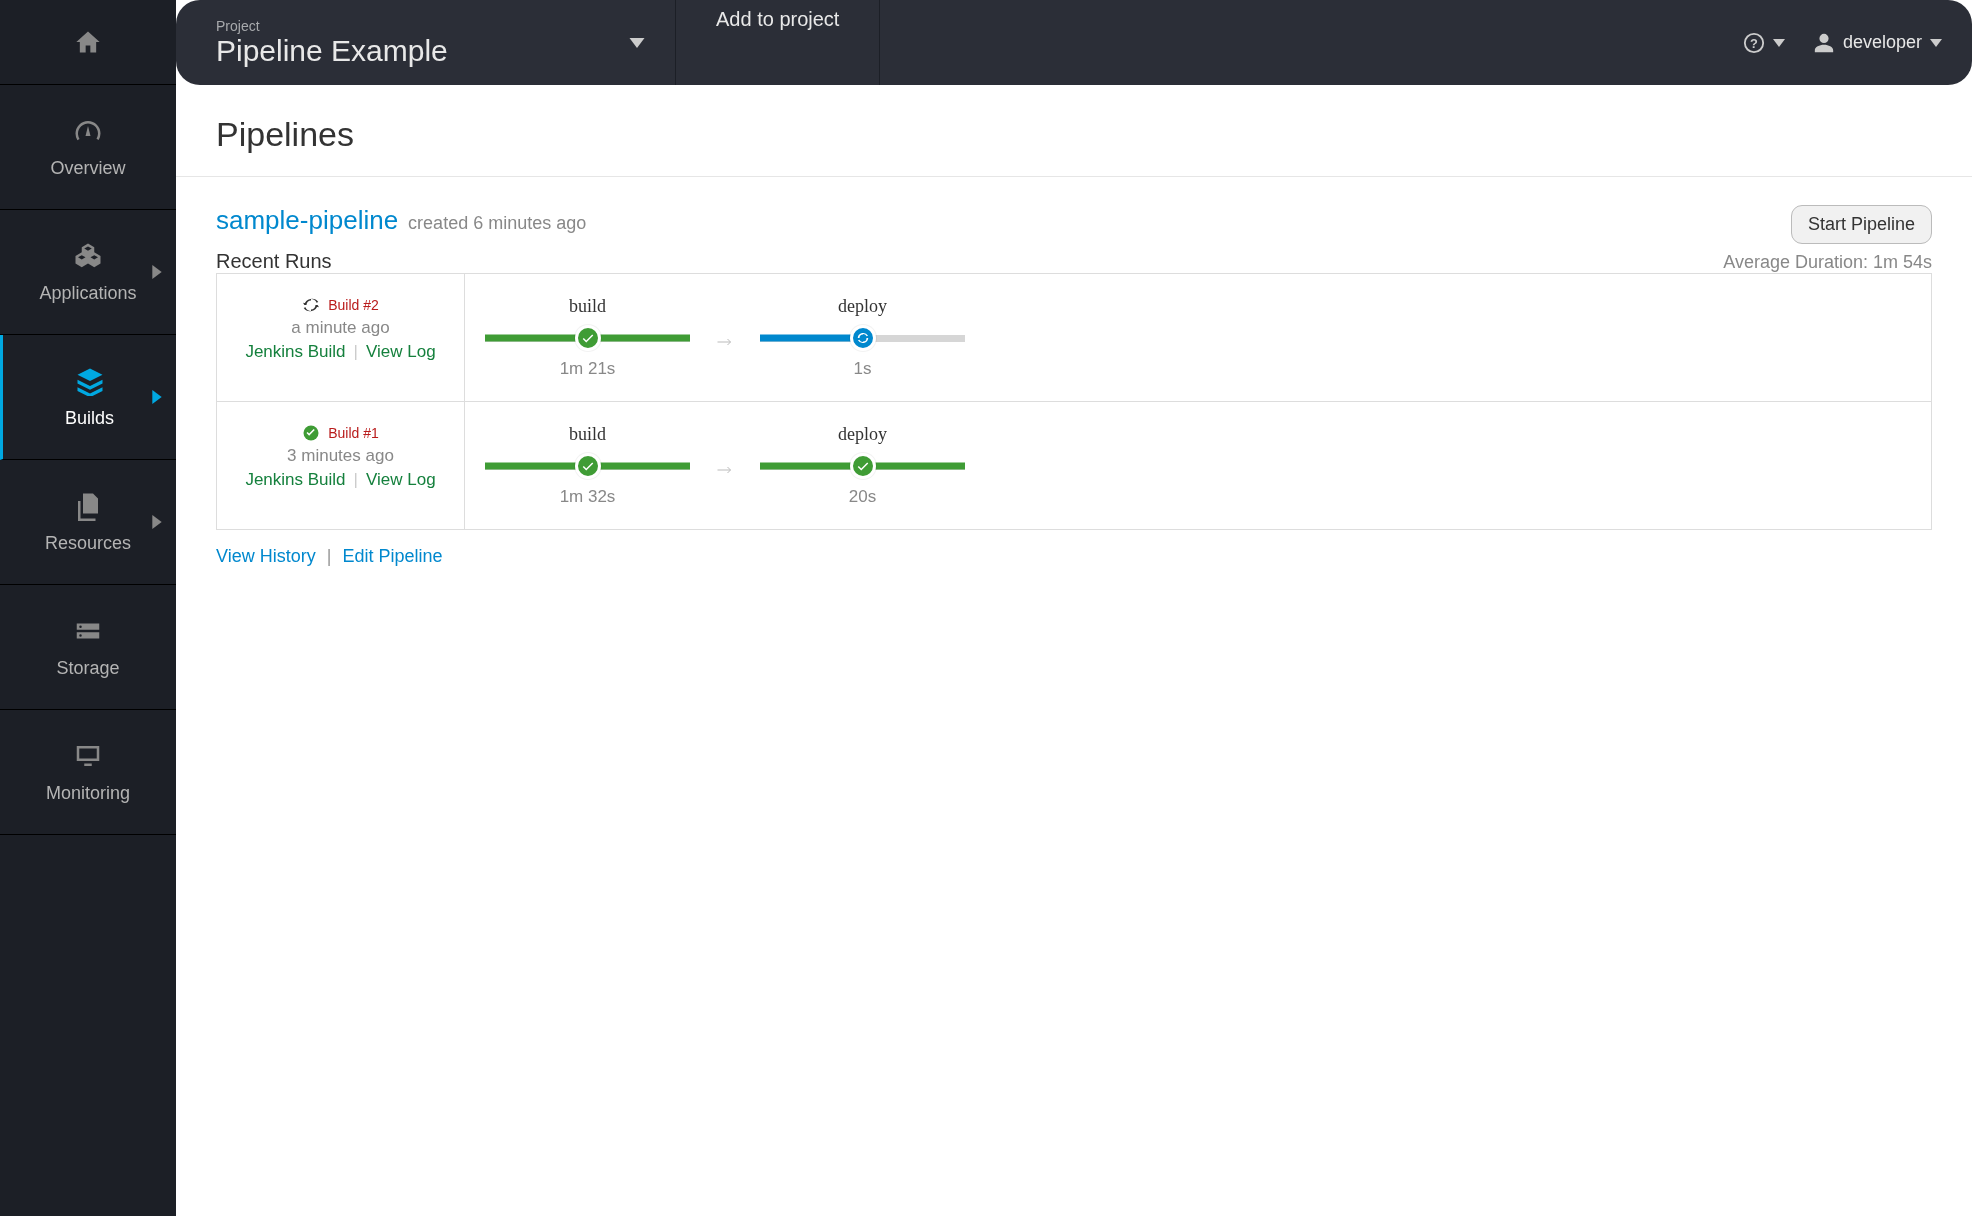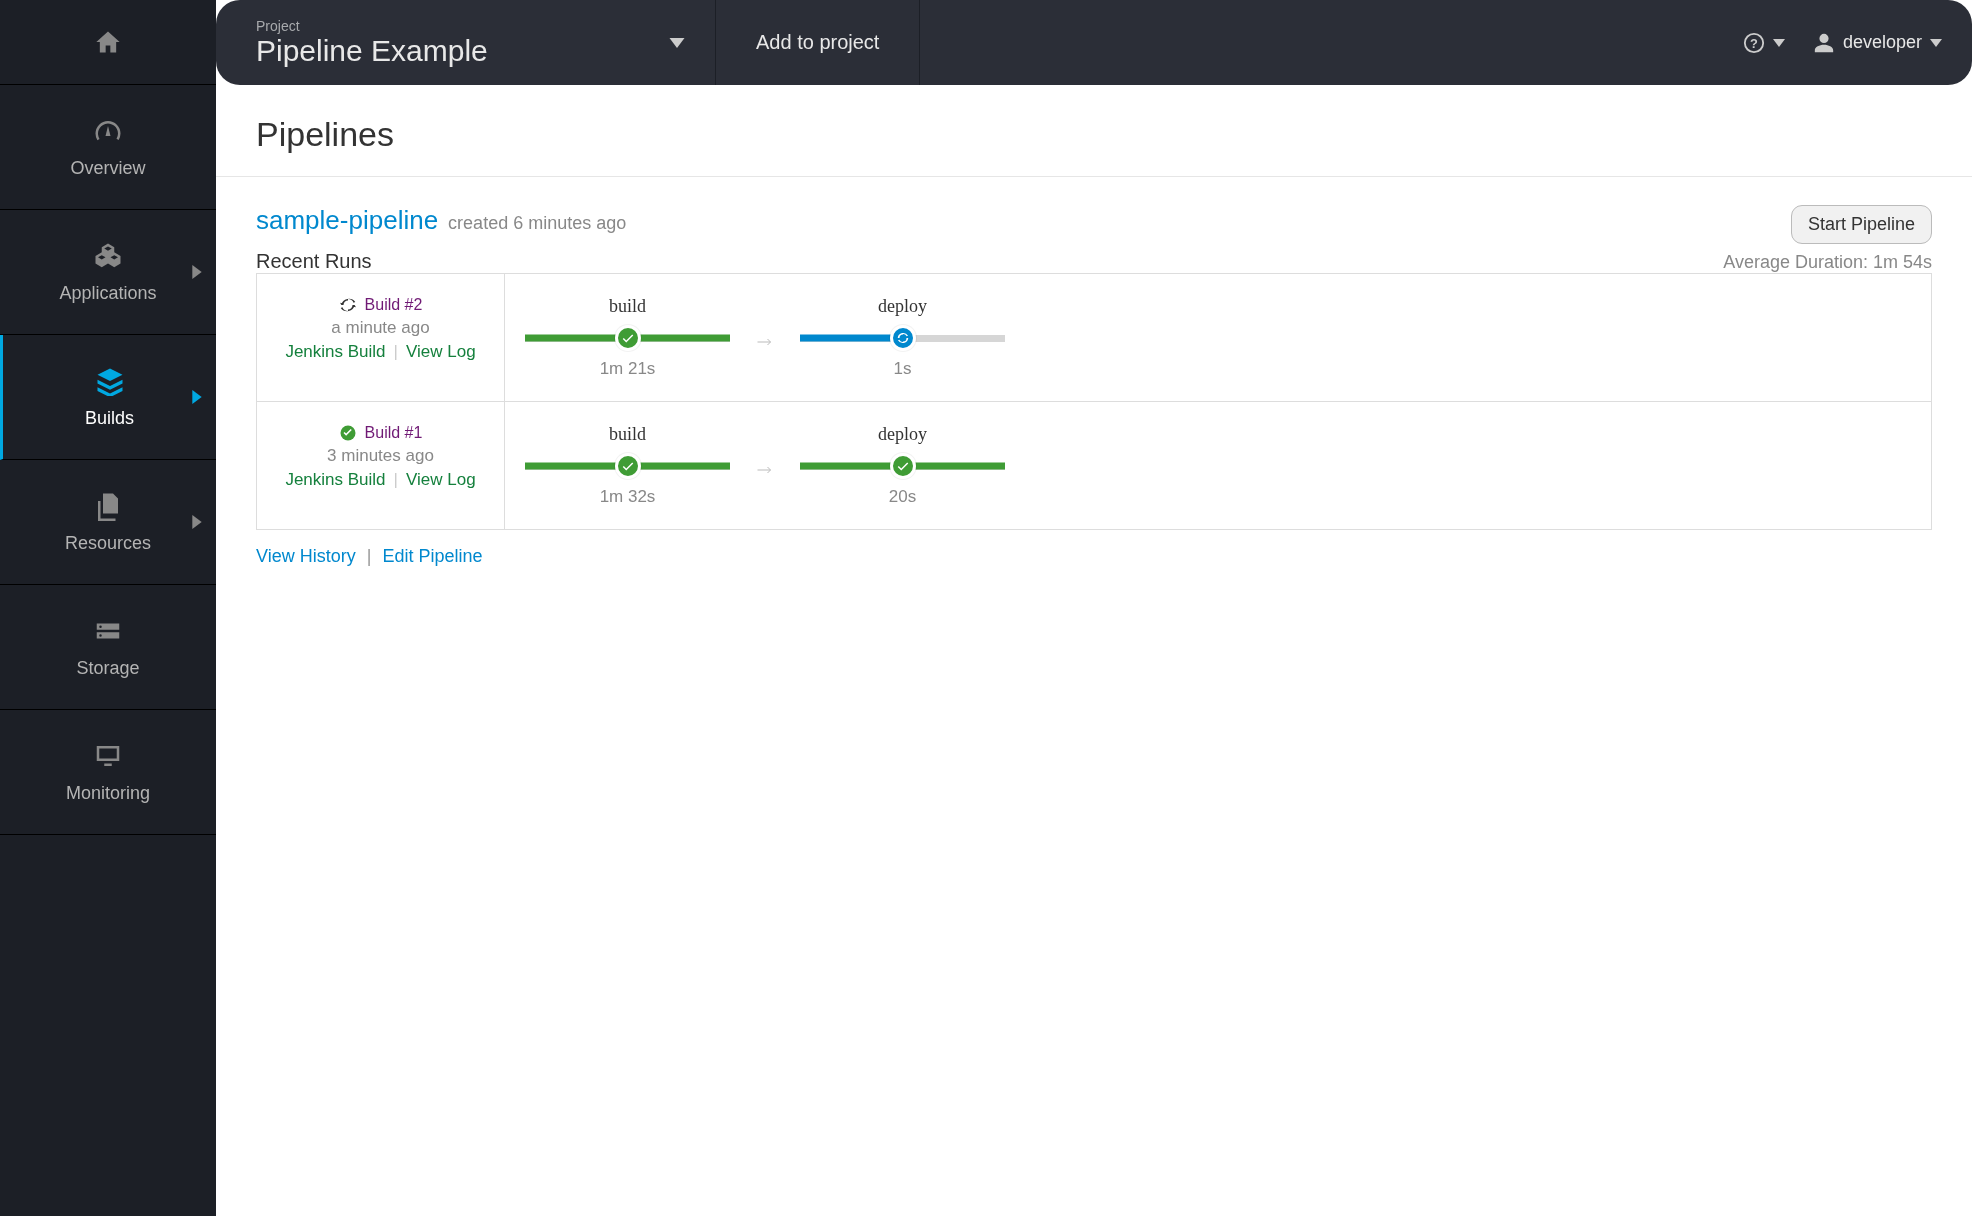--- a/index.html
+++ b/index.html
@@ -1,36 +1,36 @@
 <!DOCTYPE html>
 <html><head>
 <meta charset="utf-8">
 <style>
 * { margin: 0; padding: 0; box-sizing: border-box; }
 body { font-family: "Helvetica Neue", Helvetica, Arial, sans-serif; font-size: 14px; color: #333; background: #fff; }
 .app { display: flex; height: 100vh; }
 
 
-.sidebar { width: 216px; background: #1c1f26; display: flex; flex-direction: column; flex-shrink: 0; }
+.sidebar { width: 176px; background: #1c1f26; display: flex; flex-direction: column; flex-shrink: 0; }
 .sidebar-home { height: 85px; display: flex; align-items: center; justify-content: center; border-bottom: 1px solid #000; cursor: pointer; }
 .sidebar-item { height: 125px; display: flex; flex-direction: column; align-items: center; justify-content: center; gap: 12px; border-bottom: 1px solid #000; cursor: pointer; color: #b4b4b4; position: relative; }
 .sidebar-item.active { border-left: 3px solid #00a8e1; color: #fff; }
 .sidebar-item.active .nav-icon { fill: #00a8e1; }
 .sidebar-label { font-size: 18px; }
 .sidebar-chevron { position: absolute; right: 14px; top: 50%; transform: translateY(-50%); }
 .nav-icon { fill: #888; }
 
 
 .main { flex: 1; display: flex; flex-direction: column; min-width: 0; }
 .topbar { height: 85px; background: #2b2e37; display: flex; align-items: stretch; color: #fff; border-radius: 24px; }
 .topbar-project { flex: 0 0 auto; padding: 14px 40px; display: flex; flex-direction: column; justify-content: center; min-width: 500px; position: relative; border-right: 1px solid #1c1f26; cursor: pointer; }
 .topbar-project-label { font-size: 14px; color: #a7a9ac; }
 .topbar-project-name { font-size: 30px; font-weight: 300; color: #e8e8e8; }
 .topbar-project-caret { position: absolute; right: 30px; top: 50%; transform: translateY(-50%); }
-.topbar-add { display: flex; align-items: center; padding: 0 40px; border-right: 1px solid #1c1f26; cursor: pointer; font-size: 20px; color: #e8e8e8; font-weight: 300; }
+.topbar-add { display: flex; align-items: flex-start; padding: 8px 40px; border-right: 1px solid #1c1f26; cursor: pointer; font-size: 20px; color: #e8e8e8; font-weight: 300; }
 .topbar-spacer { flex: 1; }
 .topbar-right { display: flex; align-items: center; gap: 28px; padding: 0 30px; }
 .topbar-help, .topbar-user { display: flex; align-items: center; gap: 8px; cursor: pointer; color: #e8e8e8; font-size: 18px; }
 
 
 .content { flex: 1; overflow: auto; }
 .page-header { padding: 30px 40px 22px; border-bottom: 1px solid #e6e6e6; }
 .page-title { font-size: 34px; font-weight: 300; color: #333; }
 .page-body { padding: 28px 40px; }
 
@@ -42,21 +42,21 @@
 
 .runs-row { display: flex; align-items: baseline; justify-content: space-between; margin-top: 6px; }
 .recent-runs { font-size: 20px; color: #333; }
 .avg-duration { font-size: 18px; color: #888; }
 
 .runs-table { border: 1px solid #ddd; }
 .run-row { display: flex; border-bottom: 1px solid #ddd; }
 .run-row:last-child { border-bottom: none; }
 .run-meta { width: 248px; flex-shrink: 0; border-right: 1px solid #ddd; padding: 22px 18px; display: flex; flex-direction: column; align-items: center; gap: 4px; }
 .build-name-row { display: flex; align-items: center; gap: 8px; }
-.build-name { color: #701a75; font-size: 16px; cursor: pointer; }
+.build-name { color: #b91c1c; font-size: 14px; cursor: pointer; }
 .build-time { color: #888; font-size: 17px; }
 .build-links { display: flex; align-items: center; gap: 8px; font-size: 17px; }
 .build-links a { color: #15803d; text-decoration: none; cursor: pointer; }
 .build-links .sep { color: #ccc; }
 
 .stages { flex: 1; display: flex; align-items: center; padding: 22px 20px; gap: 20px; }
 .stage { width: 205px; display: flex; flex-direction: column; align-items: center; gap: 8px; }
 .stage-label { font-size: 18px; color: #333; font-family: Liberation Serif, serif; }
 .stage-bar-wrap { position: relative; width: 100%; height: 26px; display: flex; align-items: center; }
 .stage-bar-track { width: 100%; height: 7px; background: #d6d6d6; border-radius: 0; }

